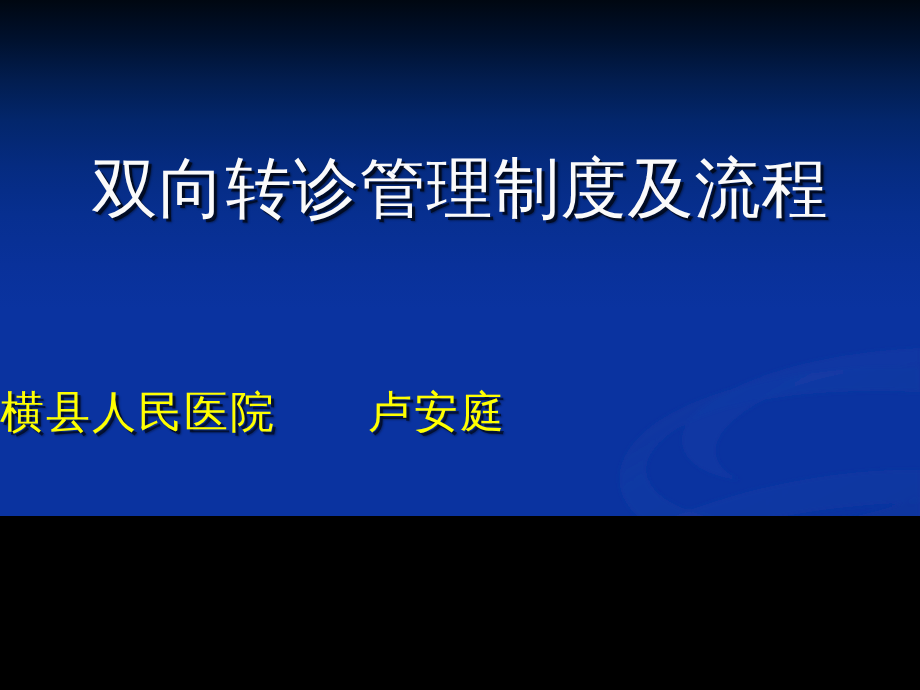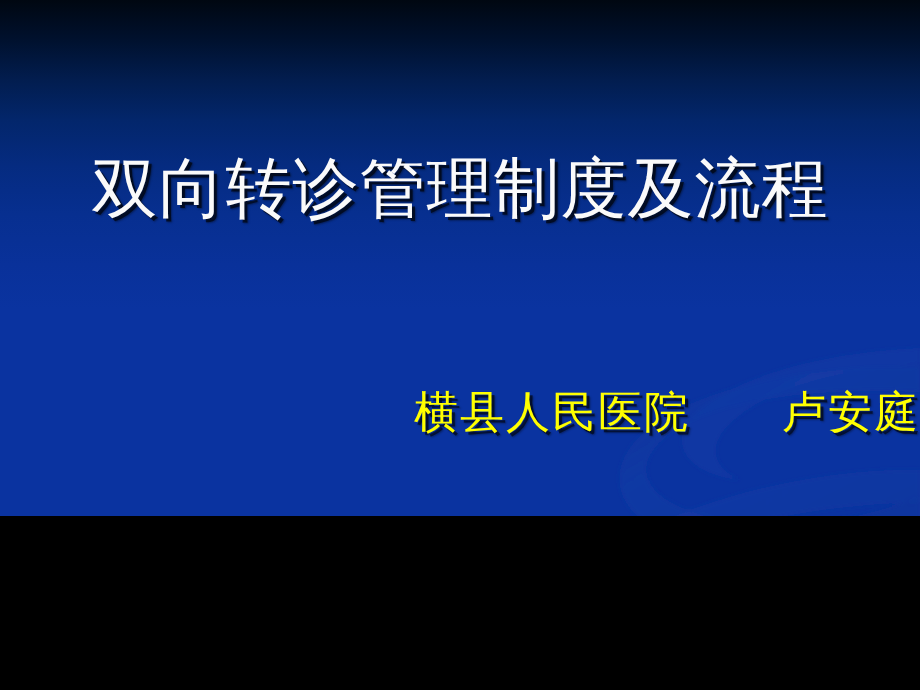--- a/index.html
+++ b/index.html
@@ -69,21 +69,21 @@
     white-space: pre;
     text-shadow:
         3px 3px 0px rgba(0,0,0,0.62),
         4px 4px 2px rgba(0,0,0,0.35);
   }
   .subtitle-block {
     position: absolute;
     left: 0;
     top: 383px;
     width: 920px;
-    text-align: right;
+    text-align: left;
   }
   .subtitle-line {
     color: #FFFF00;
     font-size: 44px;
     line-height: 58px;
     letter-spacing: 2px;
     font-weight: 400;
     white-space: pre;
     text-shadow:
         3px 3px 0px rgba(0,0,0,0.58),

